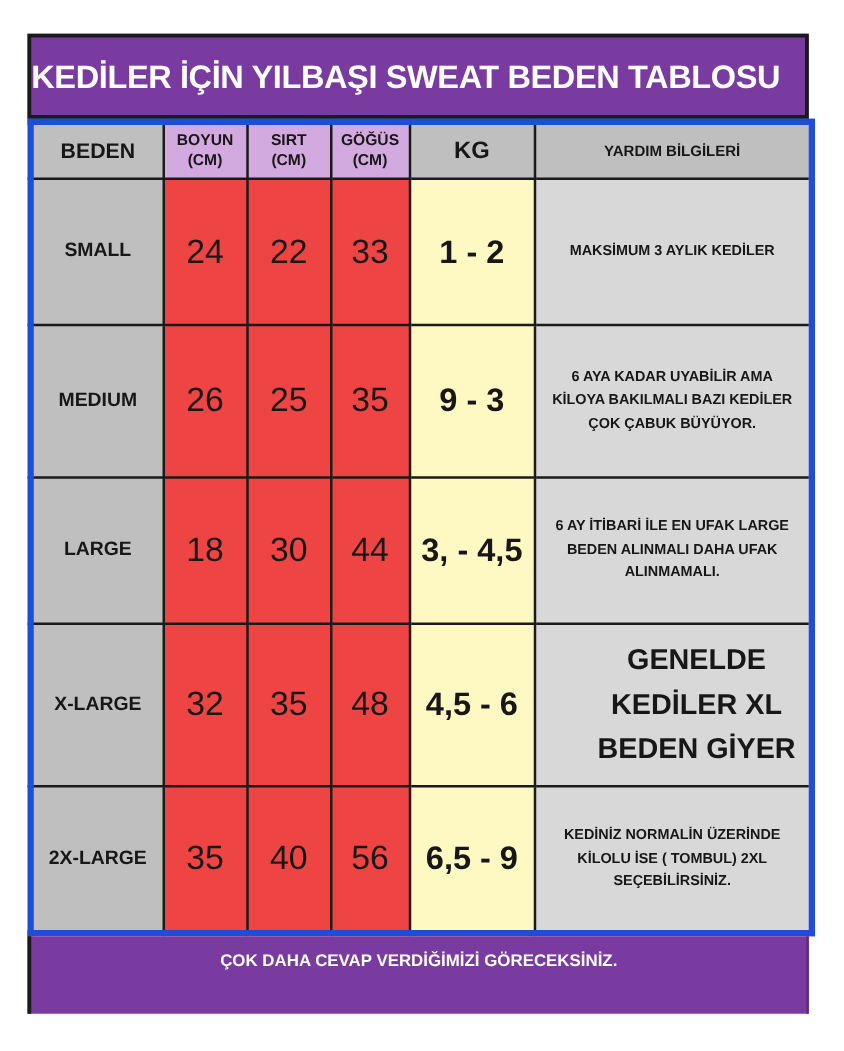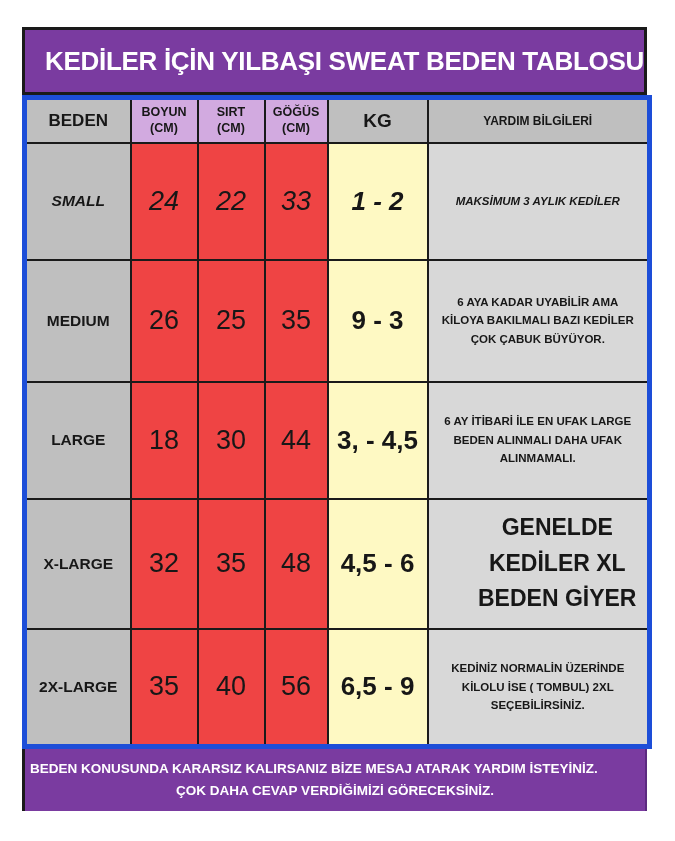--- a/index.html
+++ b/index.html
@@ -18,21 +18,21 @@
     width: 625px;
   }
   
   .title-band {
     box-sizing: border-box;
     height: 68px;
     background: #7A3BA0;
     border: 3px solid #1a1a1a;
     display: flex;
     align-items: center;
-    justify-content: flex-end;
+    justify-content: flex-start;
   }
   .title-band h1 {
     margin: 0;
     color: #ffffff;
     font-size: 26px;
     font-weight: bold;
     letter-spacing: -0.3px;
     white-space: nowrap;
   }
   
@@ -43,21 +43,21 @@
     border: 5px solid #1d4ed8;
   }
   table.size-table td, table.size-table th {
     border: 2px solid #1a1a1a;
     text-align: center;
     vertical-align: middle;
     padding: 0;
     color: #171717;
   }
   tr.hdr { height: 45px; }
-  tr.r1 { height: 117px; font-style: italic; }
+  tr.r1 { height: 117px; }
   tr.r2 { height: 122px; }
   tr.r3 { height: 117px; }
   tr.r4 { height: 130px; }
   tr.r5 { height: 118px; }
   .hdr th { background: #BFBFBF; font-weight: bold; }
   .hdr .lilac { background: #D2AAE0; }
   .hdr .h-beden { font-size: 17px; }
   .hdr .h-cm { font-size: 12.5px; line-height: 1.25; margin-left: 24px; }
   .hdr .h-kg { font-size: 19px; }
   .hdr .h-yardim { font-size: 12px; }
@@ -192,17 +192,16 @@
       <td class="num-cell">56</td>
       <td class="kg-cell">6,5 - 9</td>
       <td class="yardim-cell">KEDİNİZ NORMALİN ÜZERİNDE
 KİLOLU İSE ( TOMBUL) 2XL
 SEÇEBİLİRSİNİZ.</td>
     </tr>
   </tbody>
     </table>
 
   <div class="footer-band">
-    <div class="line1">BEDEN KONUSUNDA KARARSIZ KALIRSANIZ BİZE MESAJ ATARAK YARDIM İSTEYİNİZ.</div>
     <div class="line2">ÇOK DAHA CEVAP VERDİĞİMİZİ GÖRECEKSİNİZ.</div>
   </div>
 
 </div>
 
 </body></html>

